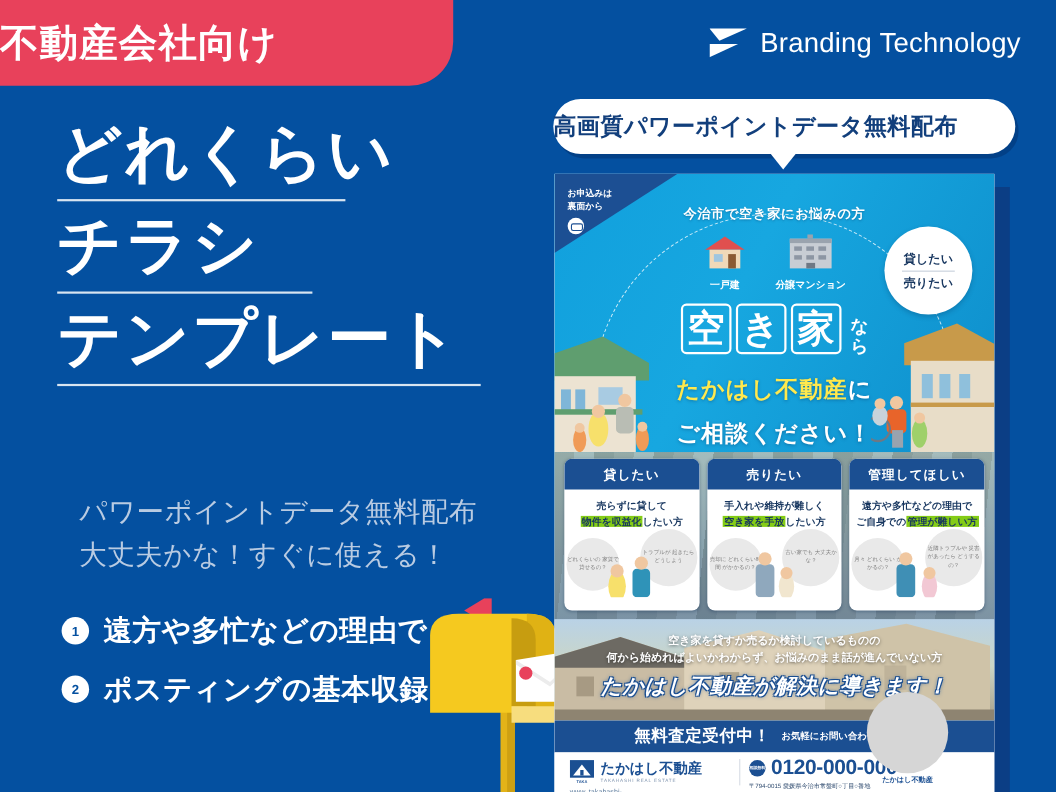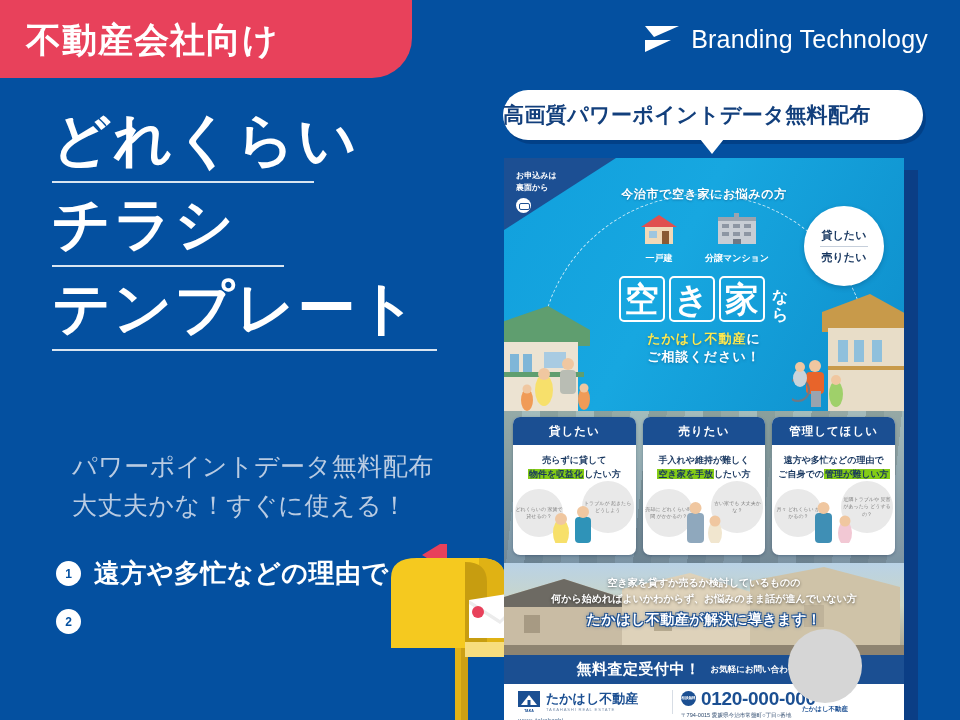--- a/index.html
+++ b/index.html
@@ -21,21 +21,20 @@
     width: 412px; height: 78px;
     background: #e8415b;
     border-bottom-right-radius: 40px;
     display: flex; align-items: center;
   }
   .badge-label {
     color: #ffffff;
     font-size: 35px;
     font-weight: bold;
     letter-spacing: 1px;
-    padding-left: 26px;
     line-height: 1;
   }
 
   
   .brand {
     position: absolute; right: 32px; top: 24px;
     display: flex; align-items: center; gap: 12px;
   }
   .brand-mark { width: 34px; height: 30px; display:block; }
   .brand-name {
@@ -205,23 +204,24 @@
     color: #ffffff; font-size: 16px; font-weight: bold;
     line-height: 1.1; margin-left: 3px; margin-bottom: 1px;
     writing-mode: vertical-rl;
     height: 44px;
   }
   .fh-cta {
     position: absolute; left: 0; right: 0; top: 172px;
     text-align: center; z-index: 4;
   }
   .fh-cta-line {
-    font-size: 13px; font-weight: bold; color: #ffffff;
+    font-size: 21px; font-weight: bold; color: #ffffff;
     line-height: 1.42; letter-spacing: 1px;
     text-shadow: 0 1px 3px rgba(0,50,95,.4);
+    margin-top: 10px;
   }
   .fh-cta-accent { color: #ffe94d; }
 
   .fh-house-l {
     position: absolute; left: -8px; bottom: 0; width: 120px; height: 125px; z-index: 2;
   }
   .fh-house-r {
     position: absolute; right: -6px; bottom: 0; width: 118px; height: 125px; z-index: 2;
   }
 
@@ -294,23 +294,24 @@
   .fband-text {
     position: absolute; left: 0; right: 0; top: 12px; text-align: center; z-index: 3;
   }
   .fband-s1 {
     color: #ffffff; font-size: 10px; font-weight: bold; line-height: 1.6;
     text-shadow: 0 1px 3px rgba(0,0,0,.55);
     white-space: nowrap;
   }
   .fband-big {
     margin-top: 4px;
-    color: #ffffff; font-size: 14px; font-weight: bold; letter-spacing: .5px;
+    color: #ffffff; font-size: 19px; font-weight: bold; letter-spacing: .5px;
     text-shadow: 0 0 4px #1b4f92, 1px 1px 0 #1b4f92, -1px 1px 0 #1b4f92, 1px -1px 0 #1b4f92, -1px -1px 0 #1b4f92;
     white-space: nowrap;
+    font-style: italic;
   }
 
   
   .fstrip {
     position: relative;
     height: 29px; background: #1b4f92;
     display: flex; align-items: center; justify-content: center; gap: 10px;
   }
   .fstrip-main {
     color: #ffffff; font-size: 15px; font-weight: bold; letter-spacing: .5px;
@@ -391,20 +392,21 @@
     <div class="sub-line">大丈夫かな！すぐに使える！</div>
   </div>
 
   <div class="bullets">
     <div class="bullet">
       <div class="bullet-num">1</div>
       <div class="bullet-text">遠方や多忙などの理由で</div>
     </div>
     <div class="bullet">
       <div class="bullet-num">2</div>
+      <div class="bullet-text">ポスティングの基本収録</div>
     </div>
   </div>
 
   <svg class="mailbox" viewBox="0 0 180 182">
     <rect x="72" y="88" width="13" height="94" fill="#e3b318"></rect>
     <rect x="78" y="88" width="7" height="94" fill="#cda013"></rect>
     <rect x="57" y="6" width="7" height="62" fill="#e8415b"></rect>
     <polygon points="57,6 57,28 39,17" fill="#e8415b"></polygon>
     <ellipse cx="60.5" cy="72" rx="7" ry="9" fill="#f2f2f2"></ellipse>
     <path d="M8,40 Q8,20 34,20 L96,20 Q122,20 122,40 L122,110 L8,110 Z" fill="#f5c91f"></path>

